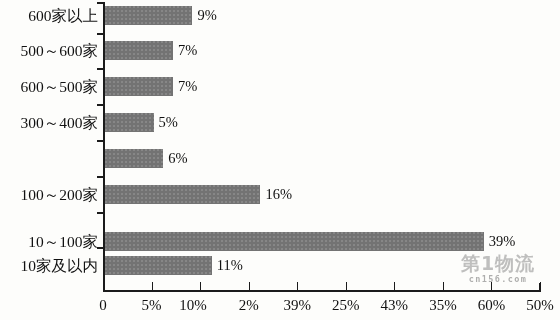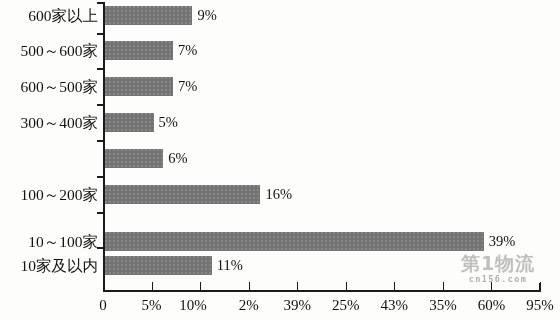--- a/index.html
+++ b/index.html
@@ -230,21 +230,21 @@
   <div id="xlabels-layer">
       <div class="x-label" style="left: 103px;">0</div>
       <div class="x-label" style="left: 151.556px;">5%</div>
       <div class="x-label" style="left: 193px;">10%</div>
       <div class="x-label" style="left: 248.667px;">2%</div>
       <div class="x-label" style="left: 297.222px;">39%</div>
       <div class="x-label" style="left: 345.778px;">25%</div>
       <div class="x-label" style="left: 394.333px;">43%</div>
       <div class="x-label" style="left: 442.889px;">35%</div>
       <div class="x-label" style="left: 491.444px;">60%</div>
-      <div class="x-label" style="left: 540px;">95%</div>
+      <div class="x-label" style="left: 540px;">50%</div>
     </div>
 
   <div class="watermark">
     <div class="wm-main">第1物流</div>
     <div class="wm-sub">cn156.com</div>
   </div>
 
 </div>
 
 </body></html>

